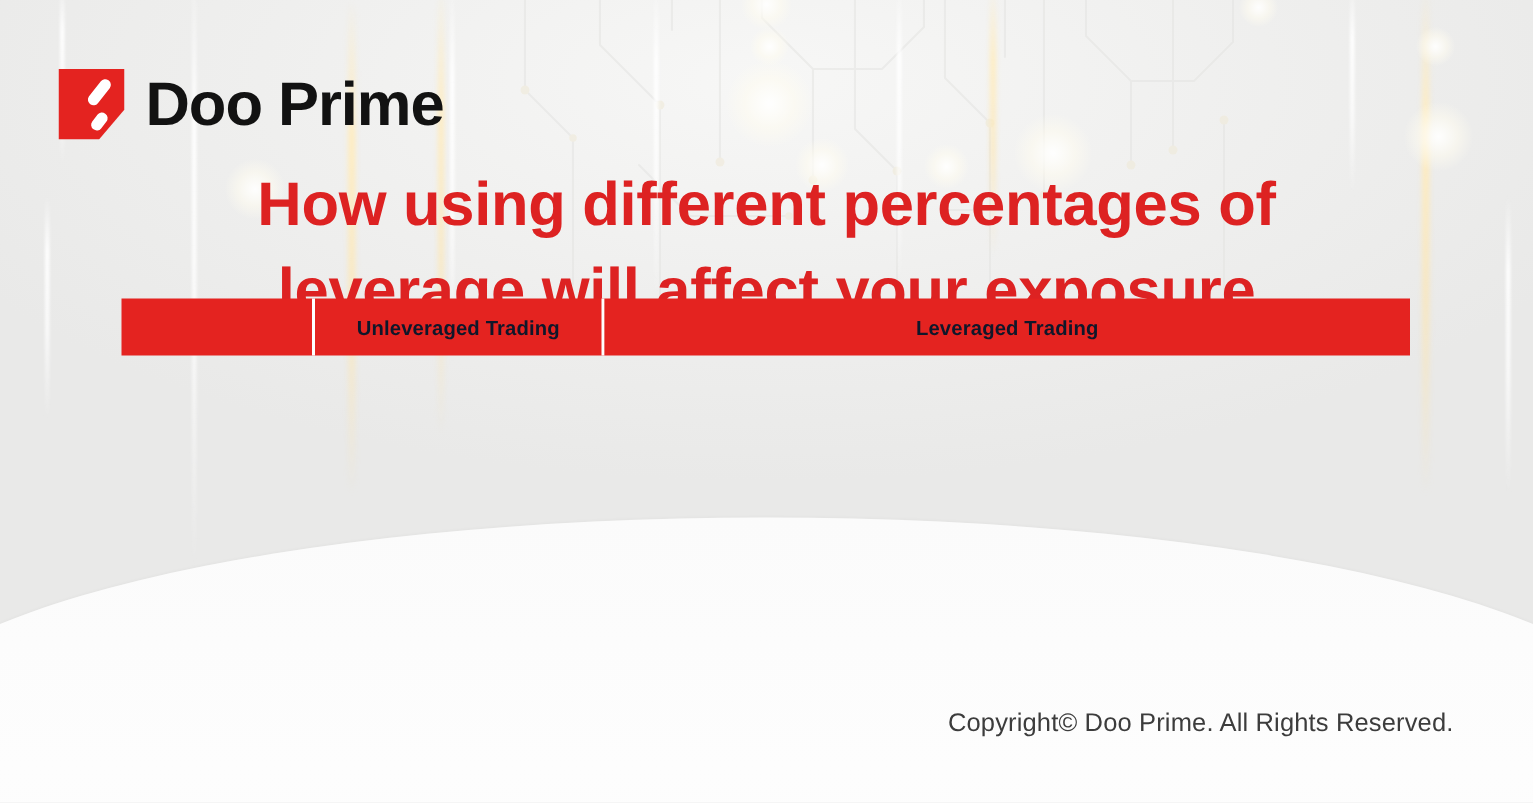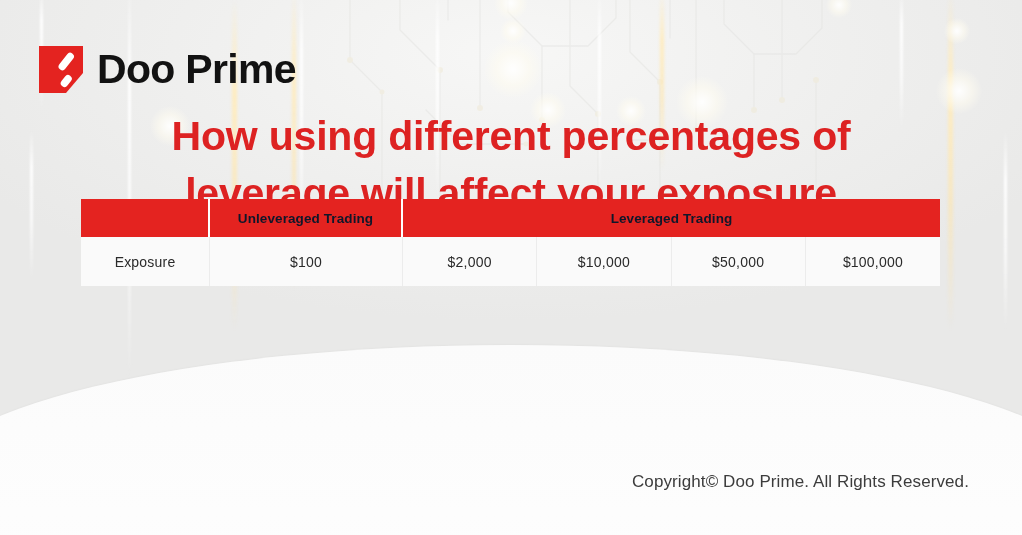--- a/index.html
+++ b/index.html
@@ -218,27 +218,19 @@
           <col class="c-lev">
       </colgroup>
       <thead>
         <tr>
           <th class="blank"></th>
           <th>Unleveraged Trading</th>
           <th colspan="4">Leveraged Trading</th>
         </tr>
       </thead>
       <tbody>
-        <tr>
-          <td class="rowlabel">Exposure</td>
-          <td>$100</td>
-          <td>$2,000</td>
-          <td>$10,000</td>
-          <td>$50,000</td>
-          <td>$100,000</td>
-        </tr>
       </tbody>
     </table>
   </div>
 
   <div class="copyright">Copyright© Doo Prime. All Rights Reserved.</div>
 
 </div>
 
 </body></html>

